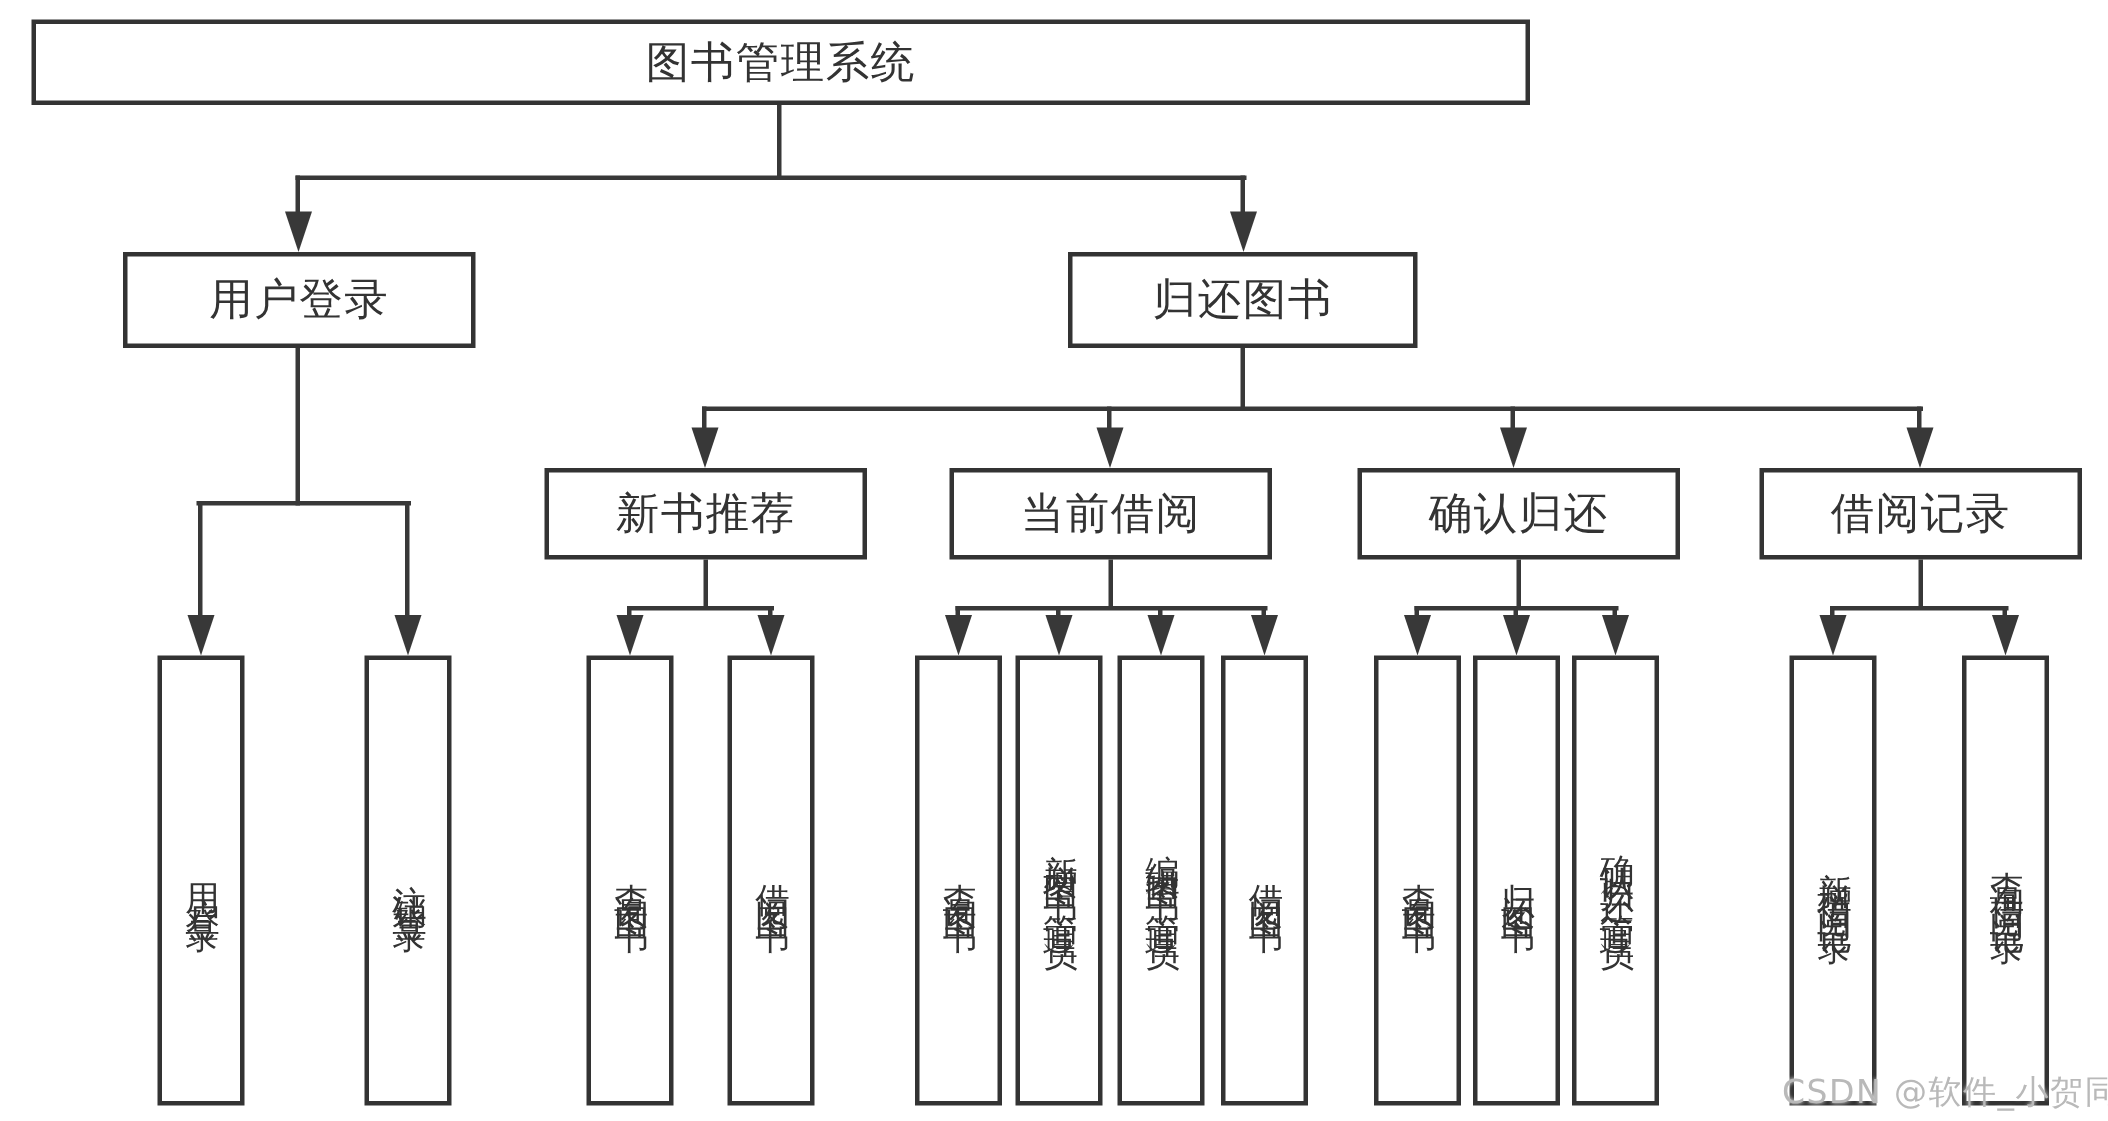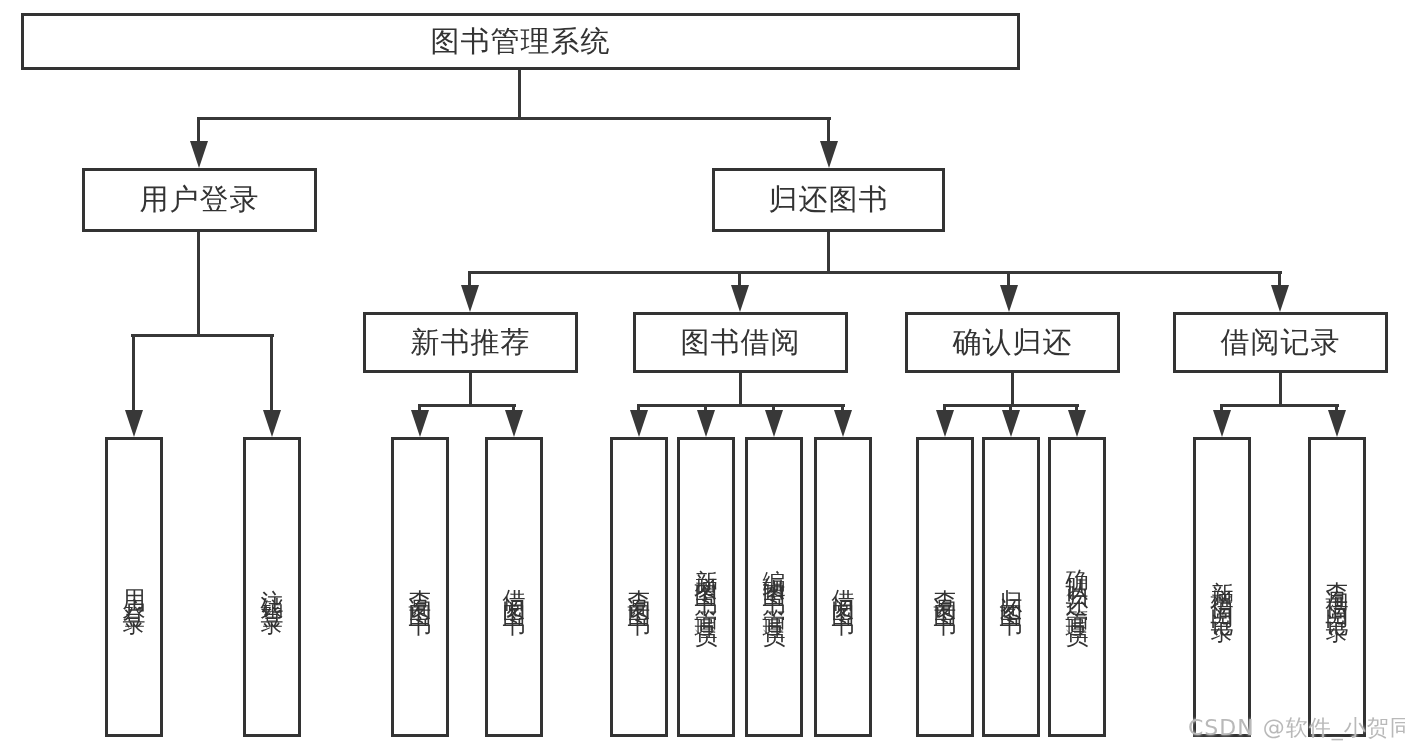--- a/index.html
+++ b/index.html
@@ -86,21 +86,21 @@
   <div class="stem" style="left:468px;top:271px;height:16px"></div>
   <div class="ar" style="left:461px;top:285px"></div>
   <div class="stem" style="left:738px;top:271px;height:16px"></div>
   <div class="ar" style="left:731px;top:285px"></div>
   <div class="stem" style="left:1007px;top:271px;height:16px"></div>
   <div class="ar" style="left:1000px;top:285px"></div>
   <div class="stem" style="left:1278px;top:271px;height:16px"></div>
   <div class="ar" style="left:1271px;top:285px"></div>
 
   <div class="box" style="left:363px;top:312px;width:215px;height:61px">新书推荐</div>
-  <div class="box" style="left:633px;top:312px;width:215px;height:61px">图书借阅</div>
+  <div class="box" style="left:633px;top:312px;width:215px;height:61px">当前借阅</div>
   <div class="box" style="left:905px;top:312px;width:215px;height:61px">确认归还</div>
   <div class="box" style="left:1173px;top:312px;width:215px;height:61px">借阅记录</div>
 
   <div class="vl" style="left:469px;top:373px;height:33px"></div>
   <div class="hl" style="left:418px;top:404px;width:98px"></div>
   <div class="stem" style="left:418px;top:404px;height:8px"></div>
   <div class="ar" style="left:411px;top:410px"></div>
   <div class="stem" style="left:512px;top:404px;height:8px"></div>
   <div class="ar" style="left:505px;top:410px"></div>
 

